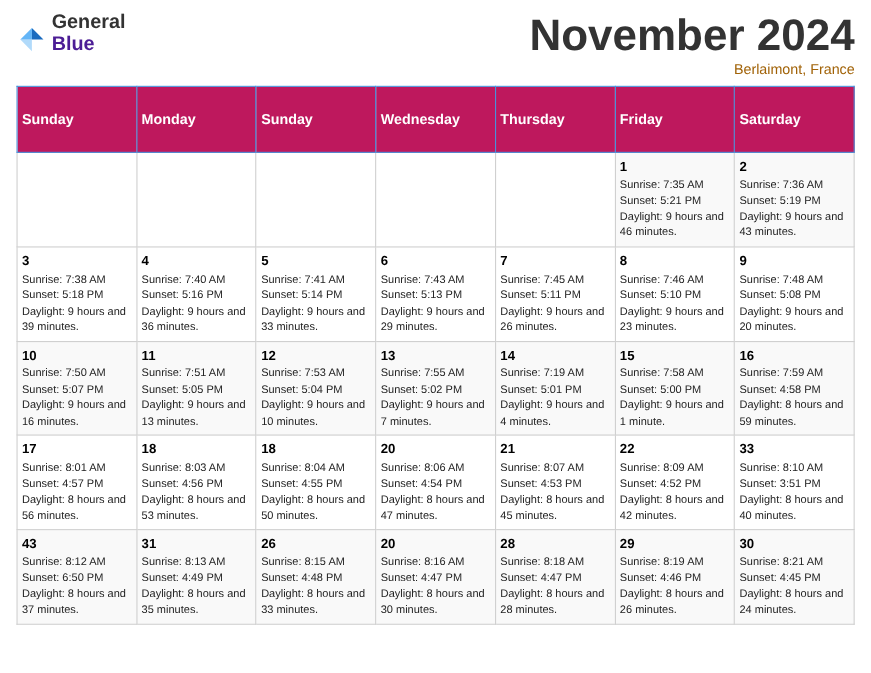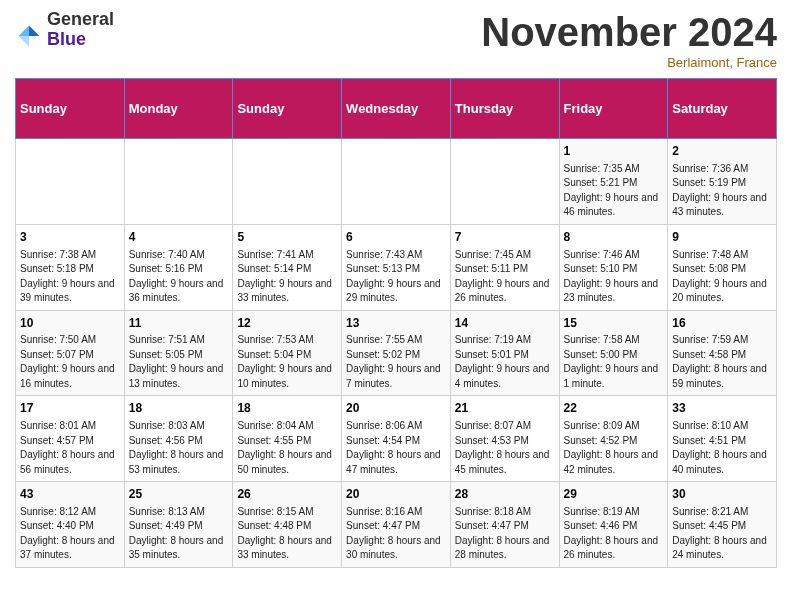--- a/index.html
+++ b/index.html
@@ -260,33 +260,33 @@
         </td>
         <td>
           <span class="day-number">22</span>
           <div class="day-info">Sunrise: 8:09 AM
 Sunset: 4:52 PM
 Daylight: 8 hours and 42 minutes.</div>
         </td>
         <td>
           <span class="day-number">33</span>
           <div class="day-info">Sunrise: 8:10 AM
-Sunset: 4:51 PM
+Sunset: 3:51 PM
 Daylight: 8 hours and 40 minutes.</div>
         </td>
       </tr>
       <tr>
         <td>
           <span class="day-number">43</span>
           <div class="day-info">Sunrise: 8:12 AM
-Sunset: 4:40 PM
+Sunset: 6:50 PM
 Daylight: 8 hours and 37 minutes.</div>
         </td>
         <td>
-          <span class="day-number">25</span>
+          <span class="day-number">31</span>
           <div class="day-info">Sunrise: 8:13 AM
 Sunset: 4:49 PM
 Daylight: 8 hours and 35 minutes.</div>
         </td>
         <td>
           <span class="day-number">26</span>
           <div class="day-info">Sunrise: 8:15 AM
 Sunset: 4:48 PM
 Daylight: 8 hours and 33 minutes.</div>
         </td>

